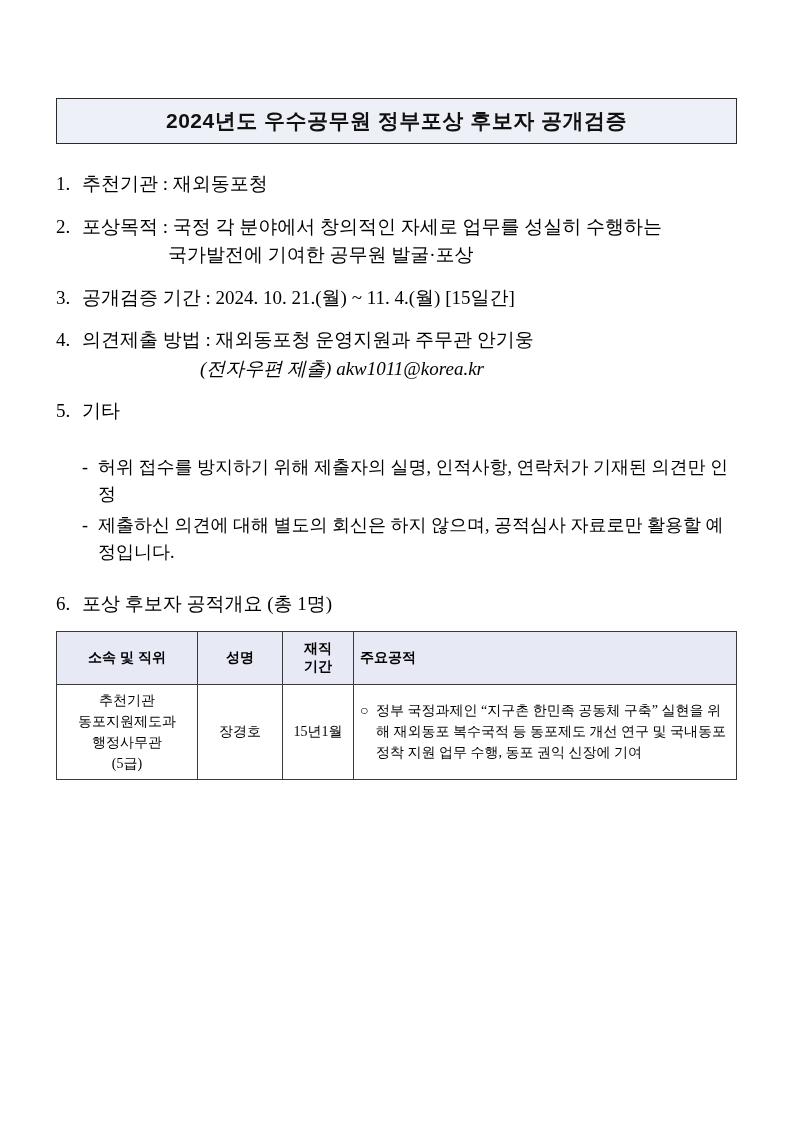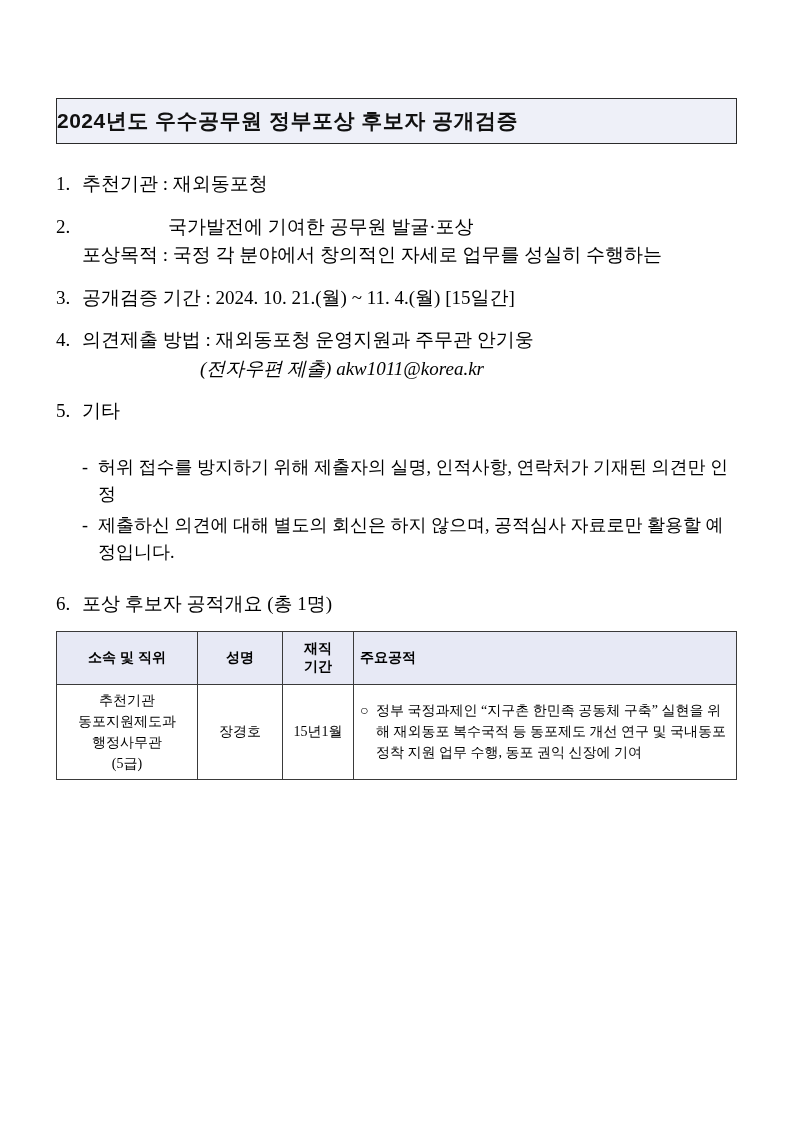--- a/index.html
+++ b/index.html
@@ -24,21 +24,21 @@
   }
 
   
   .title-box {
     margin-top: 98px;
     border: 1px solid #2b2b2b;
     background: #eef0f8;
     height: 44px;
     display: flex;
     align-items: center;
-    justify-content: flex-start;
+    justify-content: center;
   }
   .title-text {
     font-family: "Liberation Sans", "DejaVu Sans", sans-serif;
     font-weight: bold;
     font-size: 21px;
     letter-spacing: 0.5px;
     color: #111111;
   }
 
   
@@ -153,22 +153,22 @@
     <div class="item">
       <span class="item-num">1.</span>
       <span class="item-body">
         <span class="item-line">추천기관 : 재외동포청</span>
       </span>
     </div>
 
     <div class="item">
       <span class="item-num">2.</span>
       <span class="item-body">
+        <span class="item-line">포상목적 : 국정 각 분야에서 창의적인 자세로 업무를 성실히 수행하는</span>
         <span class="item-line indent-1">국가발전에 기여한 공무원 발굴·포상</span>
-        <span class="item-line">포상목적 : 국정 각 분야에서 창의적인 자세로 업무를 성실히 수행하는</span>
       </span>
     </div>
 
     <div class="item">
       <span class="item-num">3.</span>
       <span class="item-body">
         <span class="item-line">공개검증 기간 : 2024. 10. 21.(월) ~ 11. 4.(월) [15일간]</span>
       </span>
     </div>
 

